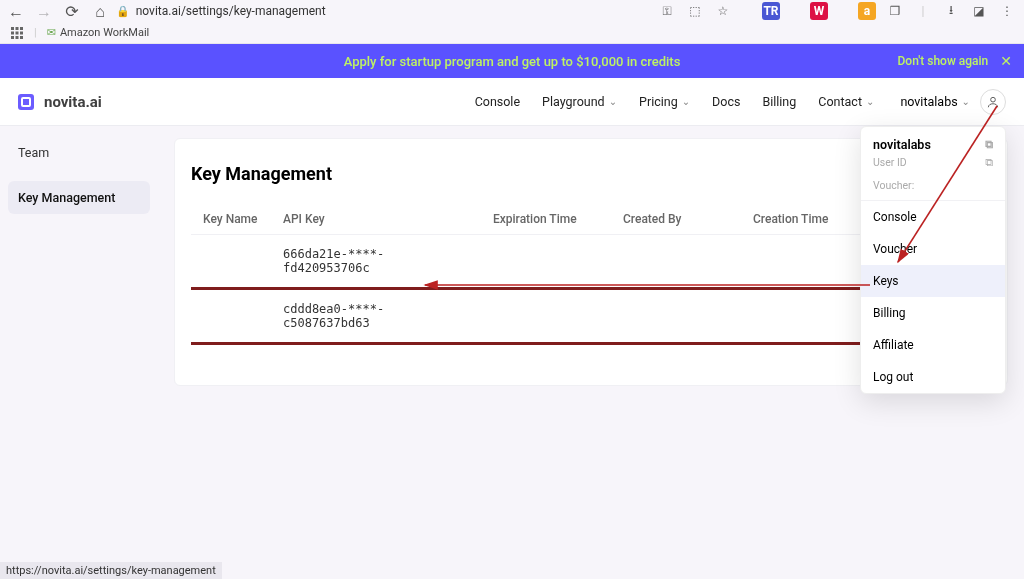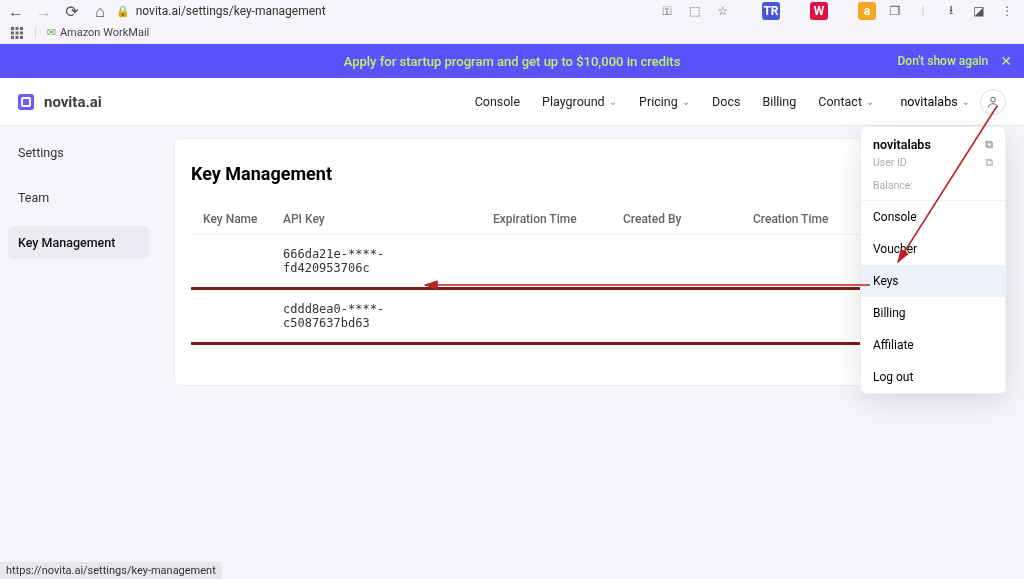--- a/index.html
+++ b/index.html
@@ -157,21 +157,20 @@
   <div class="avatar-btn">
     <svg width="14" height="14" viewBox="0 0 24 24">
         <circle cx="12" cy="8" r="4" fill="none" stroke="#555" stroke-width="1.6"></circle>
         <path d="M4 21c0-4 4-6 8-6s8 2 8 6" fill="none" stroke="#555" stroke-width="1.6"></path>
       </svg>
   </div>
 </div>
 
 <div class="page">
   <div class="sidebar">
-    <div class="side-item">Settings</div>
     <div class="side-item">Team</div>
     <div class="side-item active">Key Management</div>
   </div>
 
   <div class="content">
     <div class="card">
       <h1>Key Management</h1>
       <table class="keys">
         <thead>
           <tr>
@@ -206,21 +205,21 @@
 <div class="dropdown">
   <div class="dd-head">
     <div class="uname">
       <span>novitalabs</span>
       <span class="copy-icon">⧉</span>
     </div>
     <div class="uid">
       <span>User ID</span>
       <span class="copy-icon">⧉</span>
     </div>
-    <div class="bal">Balance:</div>
+    <div class="bal">Voucher:</div>
   </div>
   <div class="dd-item">Console</div>
   <div class="dd-item">Voucher</div>
   <div class="dd-item hl">Keys</div>
   <div class="dd-item">Billing</div>
   <div class="dd-item">Affiliate</div>
   <div class="dd-item">Log out</div>
 </div>
 
 <svg class="overlay">

